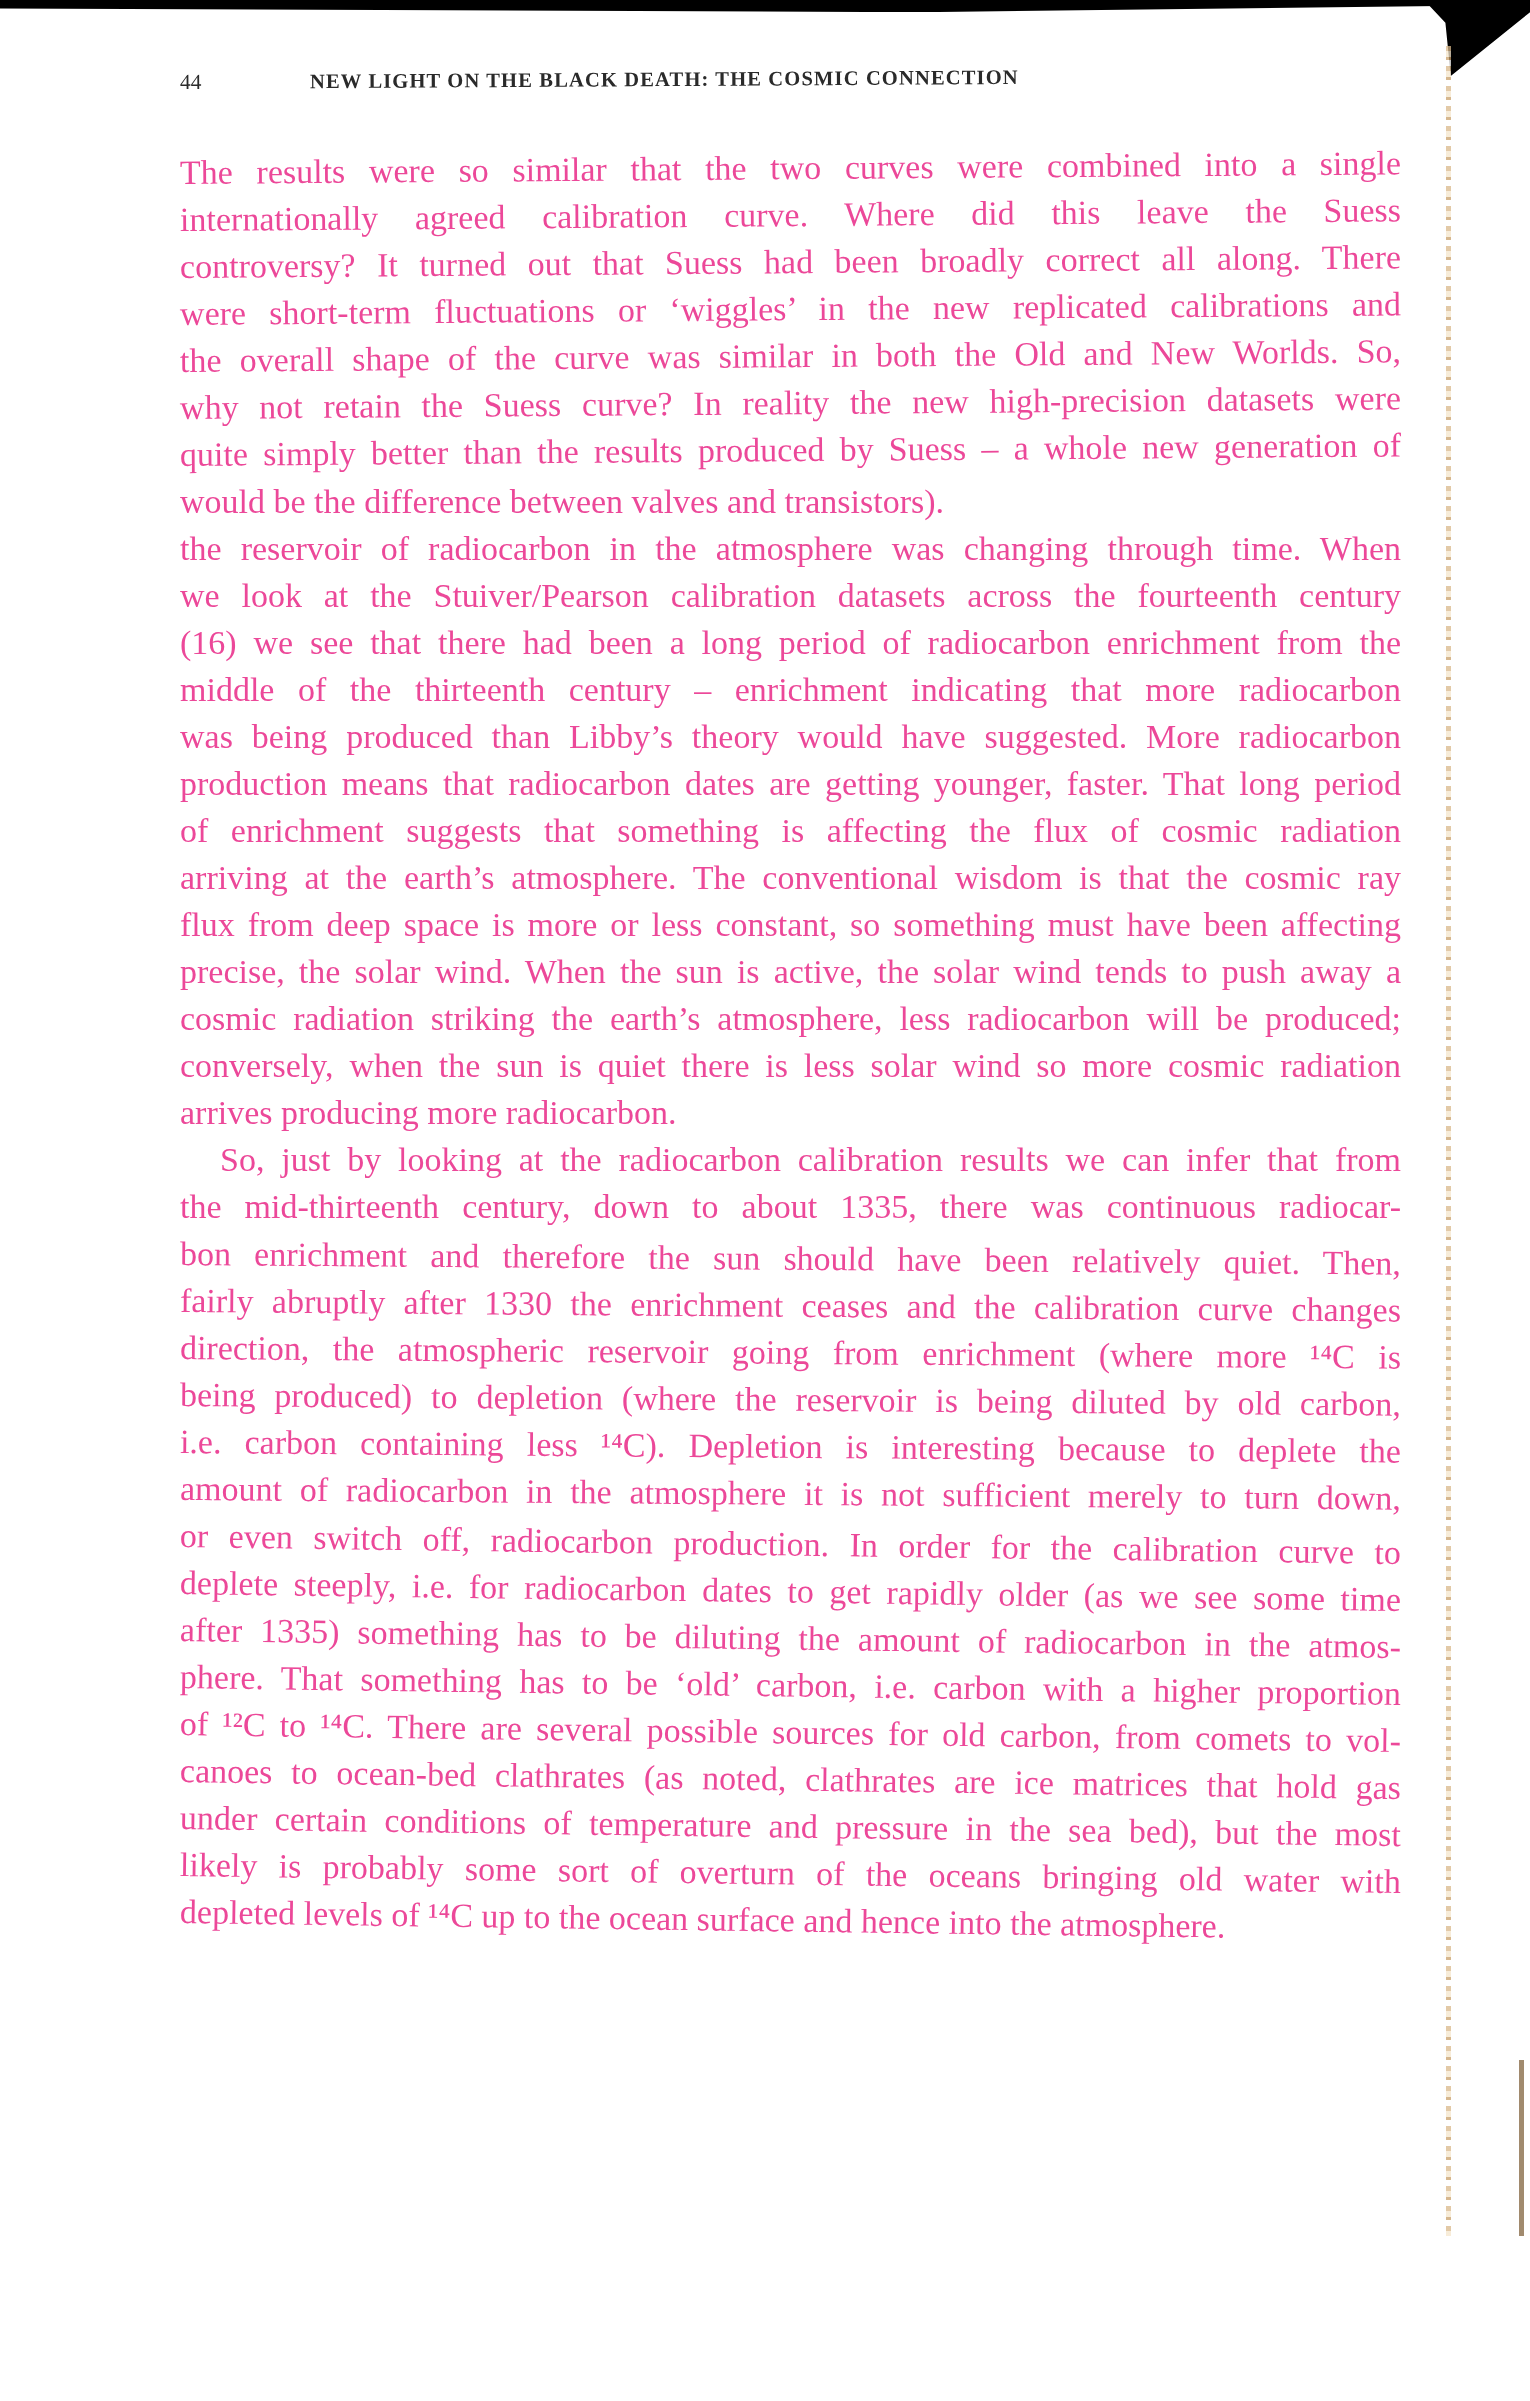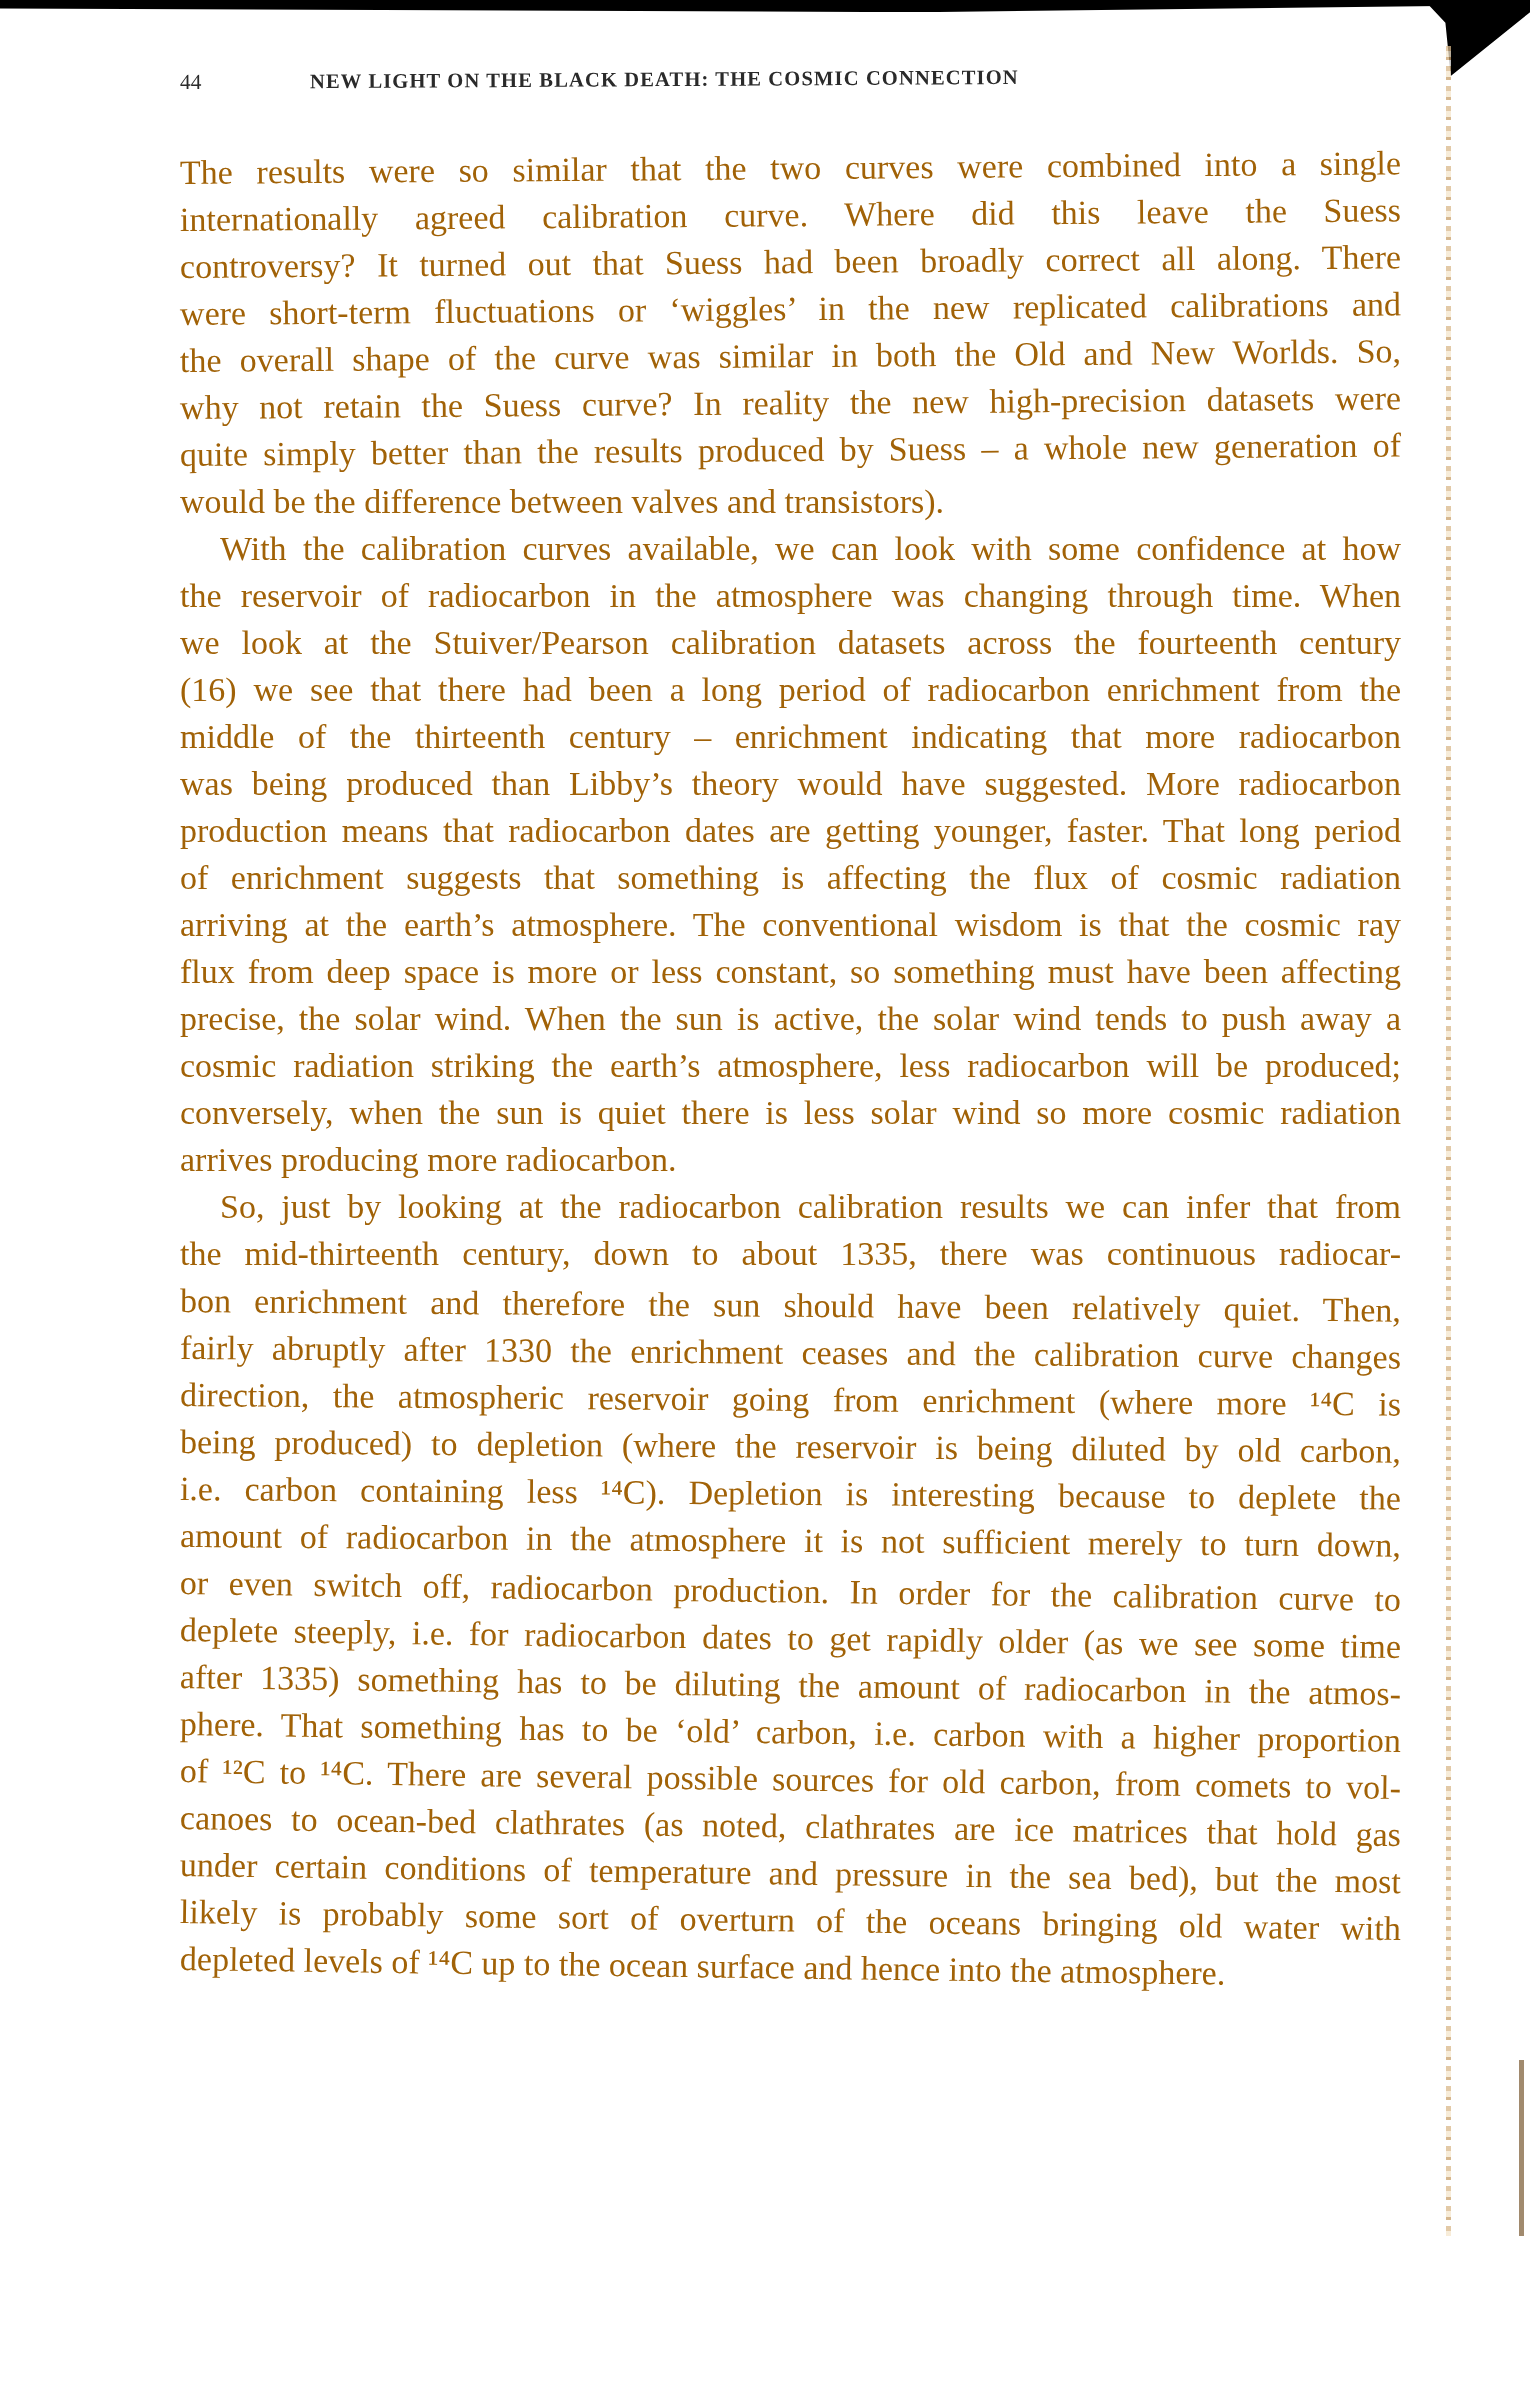--- a/index.html
+++ b/index.html
@@ -74,21 +74,21 @@
       text-transform: uppercase;
     }
     .text-block {
       position: absolute;
       left: 180px;
       top: 149px;
       width: 1221px;
       font-family: "Liberation Serif", serif;
       font-size: 34px;
       line-height: 47px;
-      color: #a16207;
+      color: #ec4899;
       text-align: justify;
     }
     .line {
       display: block;
       white-space: nowrap;
       text-align-last: justify;
       text-align: justify;
       height: 47px;
     }
     .line.last {
@@ -116,21 +116,20 @@
 
 <div class="text-block">
   <span class="line warp-up">The results were so similar that the two curves were combined into a single</span>
   <span class="line warp-up">internationally agreed calibration curve. Where did this leave the Suess</span>
   <span class="line warp-up">controversy? It turned out that Suess had been broadly correct all along. There</span>
   <span class="line warp-up">were short-term fluctuations or ‘wiggles’ in the new replicated calibrations and</span>
   <span class="line warp-up">the overall shape of the curve was similar in both the Old and New Worlds. So,</span>
   <span class="line warp-up">why not retain the Suess curve? In reality the new high-precision datasets were</span>
   <span class="line warp-up">quite simply better than the results produced by Suess – a whole new generation of</span>
   <span class="line last">would be the difference between valves and transistors).</span>
-  <span class="line indent">With the calibration curves available, we can look with some confidence at how</span>
   <span class="line">the reservoir of radiocarbon in the atmosphere was changing through time. When</span>
   <span class="line">we look at the Stuiver/Pearson calibration datasets across the fourteenth century</span>
   <span class="line">(16) we see that there had been a long period of radiocarbon enrichment from the</span>
   <span class="line">middle of the thirteenth century – enrichment indicating that more radiocarbon</span>
   <span class="line">was being produced than Libby’s theory would have suggested. More radiocarbon</span>
   <span class="line">production means that radiocarbon dates are getting younger, faster. That long period</span>
   <span class="line">of enrichment suggests that something is affecting the flux of cosmic radiation</span>
   <span class="line">arriving at the earth’s atmosphere. The conventional wisdom is that the cosmic ray</span>
   <span class="line">flux from deep space is more or less constant, so something must have been affecting</span>
   <span class="line">precise, the solar wind. When the sun is active, the solar wind tends to push away a</span>

